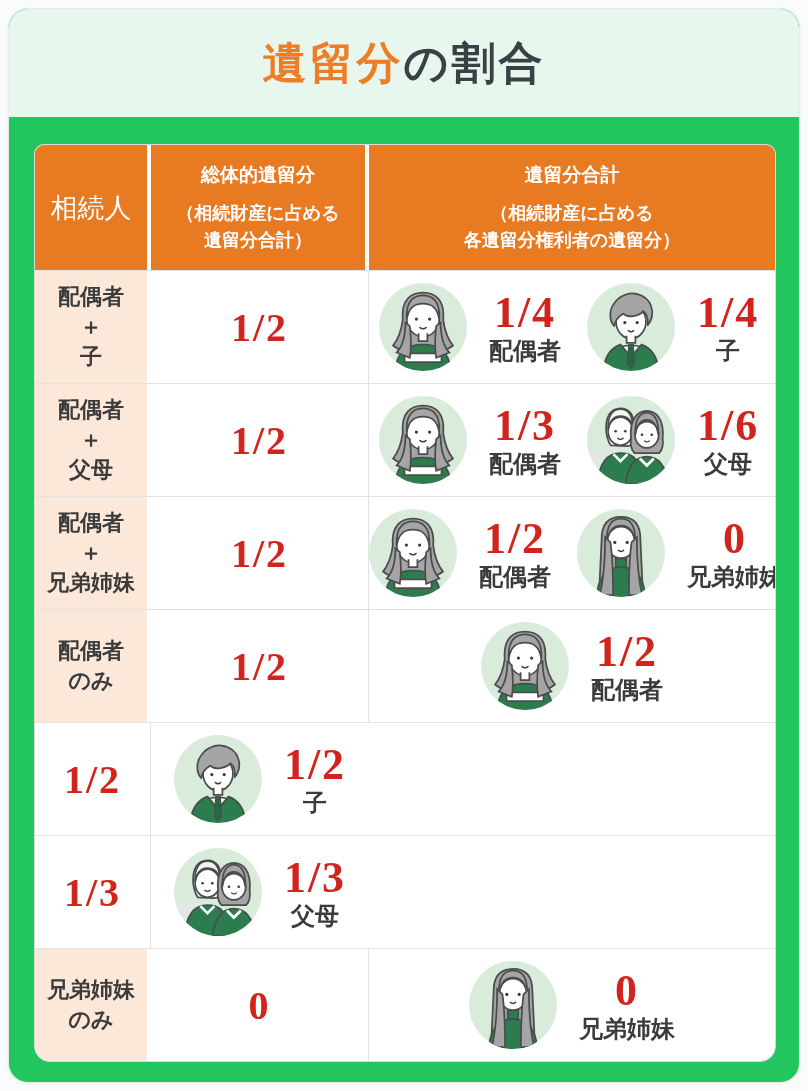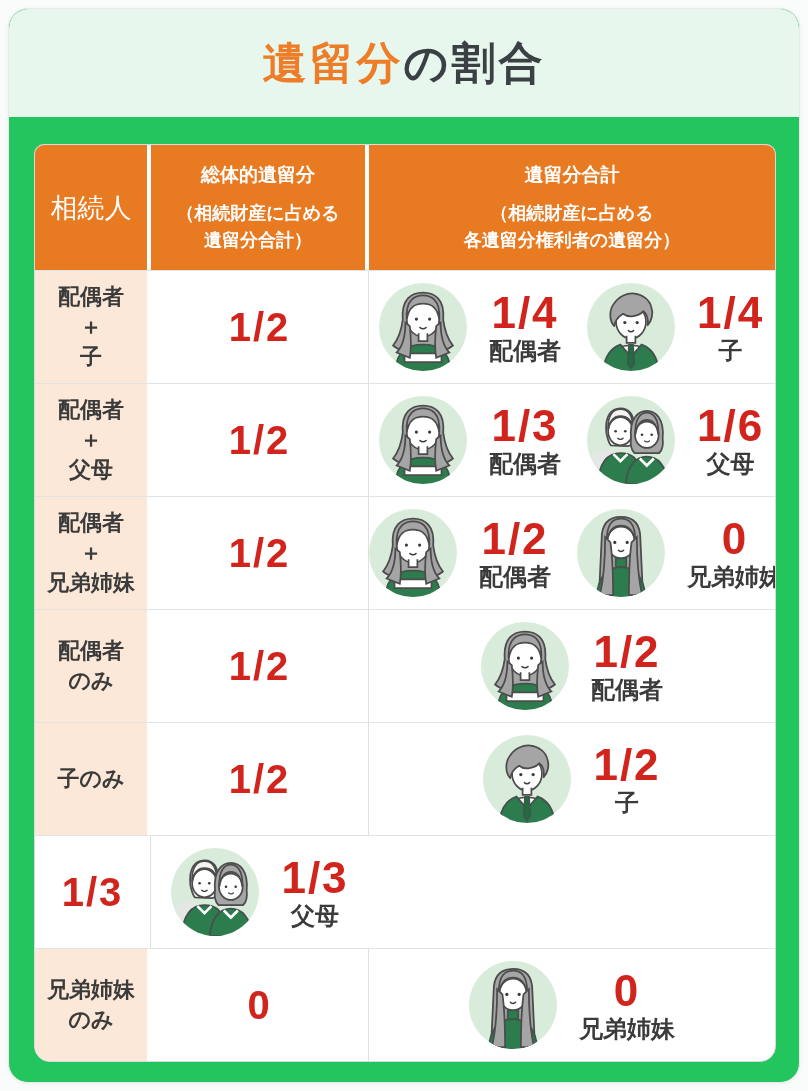--- a/index.html
+++ b/index.html
@@ -20,21 +20,21 @@
   
   .thead { height:125px; }
   .hcell { background:#e87a22; color:#fff; display:flex; flex-direction:column;
     align-items:center; justify-content:center; text-align:center; }
   .hcell.h1 { border-right:4px solid #fff; font-size:27px; font-weight:400; }
   .hcell.h2 { border-right:4px solid #fff; }
   .ht { font-size:19px; font-weight:700; margin-bottom:12px; }
   .hn { font-size:18px; font-weight:600; line-height:1.45; }
 
   
-  .row { height:113px; border-top:1px solid #e3e3e3; }
+  .row { height:113px; border-top:1px solid #e3e3e3;font-family:Liberation Serif, serif; }
   .c1 { background:#fbe8d9; border-right:4px solid #fff; display:flex;
     flex-direction:column; align-items:center; justify-content:center;
     font-size:22px; font-weight:700; color:#3b3b3b; line-height:1.35; text-align:center; }
   .hline:empty { display:none; }
   .c2 { display:flex; align-items:center; justify-content:center;
     border-right:1px solid #e0e0e0; }
   .frac { font-size:40px; font-weight:700; color:#d0241c; letter-spacing:2px; }
   .c3 { display:flex; align-items:center; justify-content:center; gap:26px; }
   .person { display:flex; align-items:center; gap:22px; }
   .two .person { min-width:178px; }
@@ -257,23 +257,20 @@
             </div>
           <div class="ptext">
               <span class="pfrac">1/2</span>
               <span class="plabel">配偶者</span>
             </div>
         </div>
       </div>
     </div>
 
     <div class="grid row">
-      <div class="c1">
-        <div class="hline">子のみ</div>
-      </div>
       <div class="c2">
           <span class="frac">1/2</span>
         </div>
       <div class="c3">
         <div class="person">
           <div class="avatar">
               <svg viewBox="0 0 100 100">
                 <use href="#sym-son"></use>
               </svg>
             </div>

